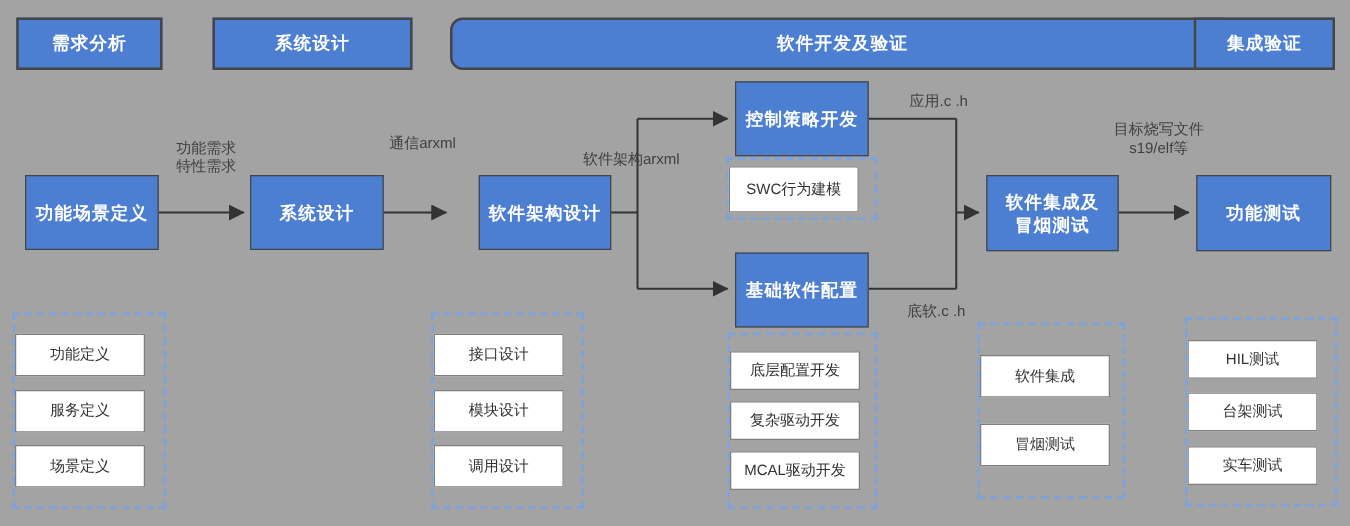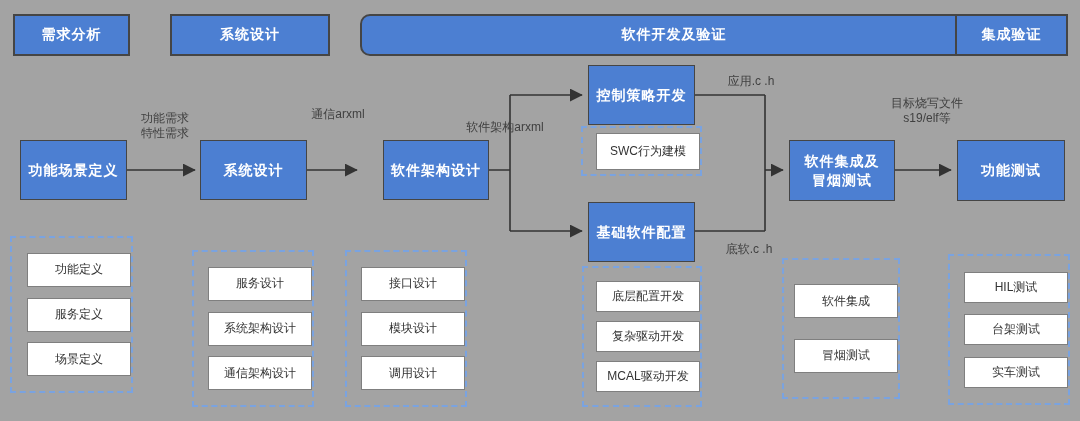--- a/index.html
+++ b/index.html
@@ -44,21 +44,21 @@
     letter-spacing: 1px;
     line-height: 19px;
   }
   
   .group {
     position: absolute;
     border: 2px dashed #7aa3e0;
     background: transparent;
     display: flex;
     flex-direction: column;
-    align-items: flex-end;
+    align-items: flex-start;
     justify-content: space-evenly;
     padding: 4px 0;
   }
   
   .task {
     width: 104px;
     height: 34px;
     background: #ffffff;
     border: 1.2px solid #7f7f7f;
     color: #333333;
@@ -133,31 +133,26 @@
   </div>
   <div class="edge-label center-x" style="left:338px; top:107px;">通信arxml</div>
   <div class="edge-label center-x" style="left:505px; top:120px;">软件架构arxml</div>
   <div class="edge-label center-x" style="left:751px; top:74px;">应用.c .h</div>
   <div class="edge-label center-x" style="left:749px; top:242px;">底软.c .h</div>
   <div class="edge-label center-x" style="left:927px; top:96px;">
     <div>目标烧写文件</div>
     <div>s19/elf等</div>
   </div>
 
-  <div class="group" style="left:10px; top:236px; width:123px; height:157px;">
+  <div class="group" style="left:10px; top:250px; width:123px; height:157px;">
     <div class="task">功能定义</div>
     <div class="task">服务定义</div>
     <div class="task">场景定义</div>
   </div>
 
-  <div class="group" style="left:192px; top:250px; width:122px; height:157px;">
-    <div class="task">服务设计</div>
-    <div class="task">系统架构设计</div>
-    <div class="task">通信架构设计</div>
-  </div>
 
   <div class="group" style="left:345px; top:250px; width:122px; height:157px;">
     <div class="task">接口设计</div>
     <div class="task">模块设计</div>
     <div class="task">调用设计</div>
   </div>
 
   <div class="group" style="left:582px; top:266px; width:120px; height:141px;">
     <div class="task short">底层配置开发</div>
     <div class="task short">复杂驱动开发</div>

